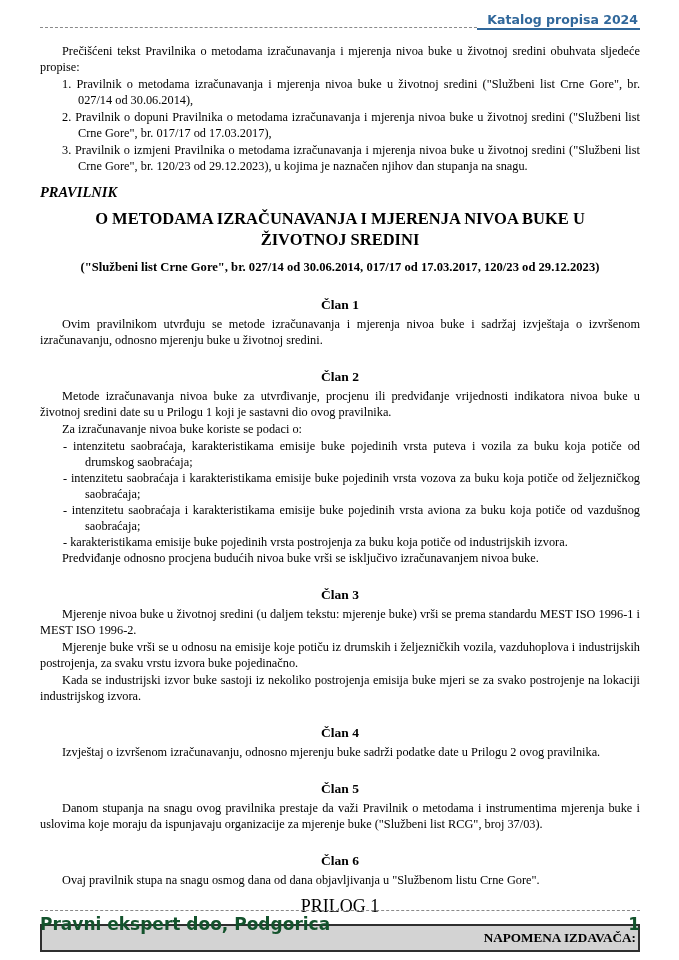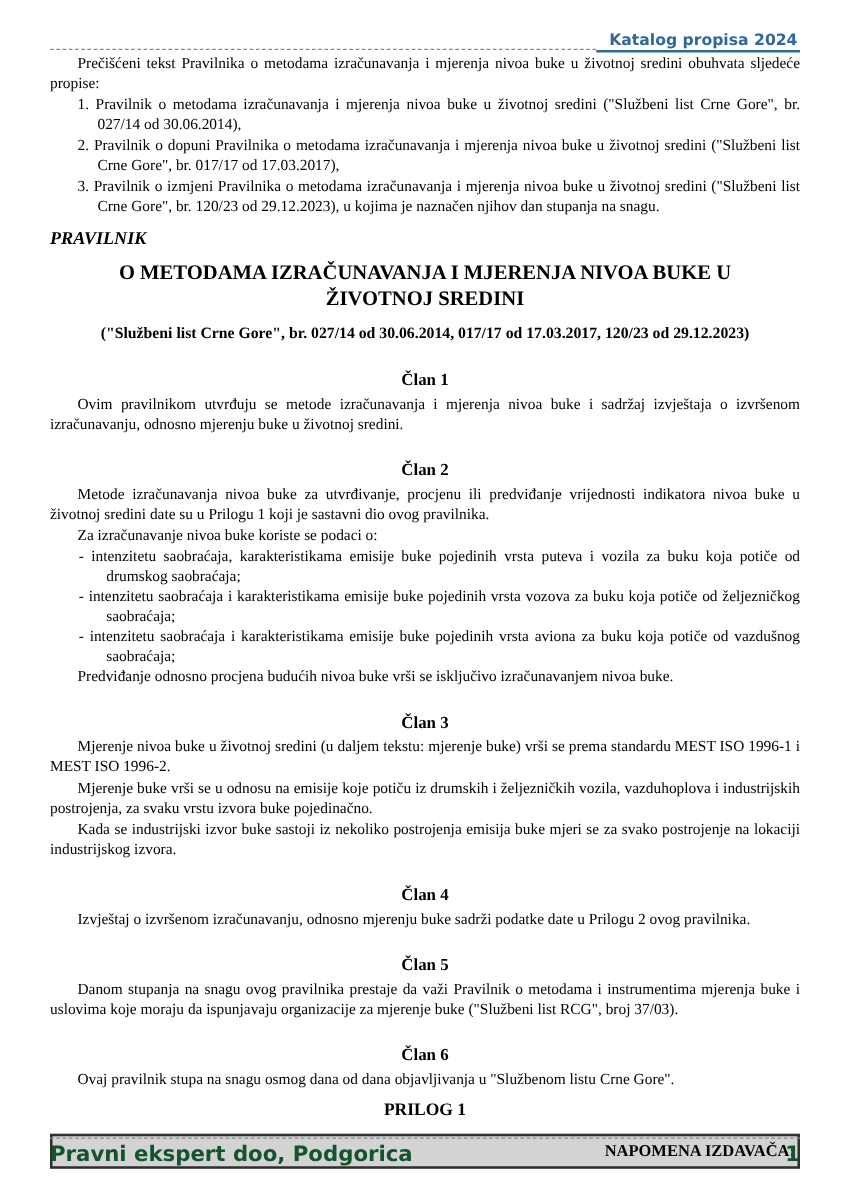--- a/index.html
+++ b/index.html
@@ -2,45 +2,45 @@
 <html><head>
 <meta charset="utf-8">
 <style>
   html,body{margin:0;padding:0;background:#ffffff;}
   .page{
     position:relative;
     width:679px;height:960px;
     background:#ffffff;
     overflow:hidden;
     box-sizing:border-box;
-    padding:24px 39px 0 40px;
+    padding:12px 39px 0 40px;
     font-family:"Liberation Serif", serif;
     font-size:12.3px;
     line-height:16px;
     color:#000;
   }
   
   .hdr{display:flex;align-items:flex-end;}
   .hdr-dash{flex:1;border-bottom:1px dashed #8a8a8a;height:1px;margin-bottom:2px;}
   .hdr-label{
     font-family:"DejaVu Sans", sans-serif;
     font-weight:bold;font-size:12.5px;line-height:15px;
     color:#31689b;border-bottom:2px solid #31689b;
     padding:0 2px 1px 10px;white-space:nowrap;
   }
   
   .para{margin:0 0 1px 0;text-indent:22px;text-align:justify;}
-  .para.first{margin-top:0;}
+  .para.first{margin-top:13px;}
   .list-item{margin:0 0 1px 0;padding-left:38px;text-indent:-16px;text-align:justify;}
   .bullet{margin:0;padding-left:45px;text-indent:-22px;text-align:justify;}
   .doc-kind{margin:9px 0 0 0;font-weight:bold;font-size:14.5px;line-height:18px;font-style:italic;}
   .doc-title{margin:7px 18px 0 18px;text-align:center;font-weight:bold;font-size:16.5px;line-height:21px;}
   .gazette{margin:9px 0 0 0;text-align:center;font-weight:bold;font-size:12.6px;line-height:17px;}
   .clan{margin:20px 0 3px 0;text-align:center;font-weight:bold;font-size:13.5px;line-height:17px;}
-  .prilog{margin:9px 0 0 0;text-align:center;font-weight:bold;font-size:14px;line-height:18px;}
+  .prilog{margin:9px 0 0 0;text-align:center;font-weight:normal;font-size:18px;line-height:18px;}
   .note-box{
     margin-top:9px;
     border:2px solid #2f2f2f;background:#d3d3d3;
     text-align:right;font-weight:bold;font-size:13.2px;
     padding:4px 2px;
   }
   
   .ftr{
     position:absolute;left:40px;right:39px;bottom:28px;
     border-top:1px dashed #8a8a8a;
@@ -72,20 +72,21 @@
 
   <div class="clan">Član 1</div>
   <p class="para">Ovim pravilnikom utvrđuju se metode izračunavanja i mjerenja nivoa buke i sadržaj izvještaja o izvršenom izračunavanju, odnosno mjerenju buke u životnoj sredini.</p>
 
   <div class="clan">Član 2</div>
   <p class="para">Metode izračunavanja nivoa buke za utvrđivanje, procjenu ili predviđanje vrijednosti indikatora nivoa buke u životnoj sredini date su u Prilogu 1 koji je sastavni dio ovog pravilnika.</p>
   <p class="para">Za izračunavanje nivoa buke koriste se podaci o:</p>
   <div class="bullet">- intenzitetu saobraćaja, karakteristikama emisije buke pojedinih vrsta puteva i vozila za buku koja potiče od drumskog saobraćaja;</div>
   <div class="bullet">- intenzitetu saobraćaja i karakteristikama emisije buke pojedinih vrsta vozova za buku koja potiče od željezničkog saobraćaja;</div>
   <div class="bullet">- intenzitetu saobraćaja i karakteristikama emisije buke pojedinih vrsta aviona za buku koja potiče od vazdušnog saobraćaja;</div>
+  <div class="bullet">- karakteristikama emisije buke pojedinih vrsta postrojenja za buku koja potiče od industrijskih izvora.</div>
   <p class="para">Predviđanje odnosno procjena budućih nivoa buke vrši se isključivo izračunavanjem nivoa buke.</p>
 
   <div class="clan">Član 3</div>
   <p class="para">Mjerenje nivoa buke u životnoj sredini (u daljem tekstu: mjerenje buke) vrši se prema standardu MEST ISO 1996-1 i MEST ISO 1996-2.</p>
   <p class="para">Mjerenje buke vrši se u odnosu na emisije koje potiču iz drumskih i željezničkih vozila, vazduhoplova i industrijskih postrojenja, za svaku vrstu izvora buke pojedinačno.</p>
   <p class="para">Kada se industrijski izvor buke sastoji iz nekoliko postrojenja emisija buke mjeri se za svako postrojenje na lokaciji industrijskog izvora.</p>
 
   <div class="clan">Član 4</div>
   <p class="para">Izvještaj o izvršenom izračunavanju, odnosno mjerenju buke sadrži podatke date u Prilogu 2 ovog pravilnika.</p>
 

